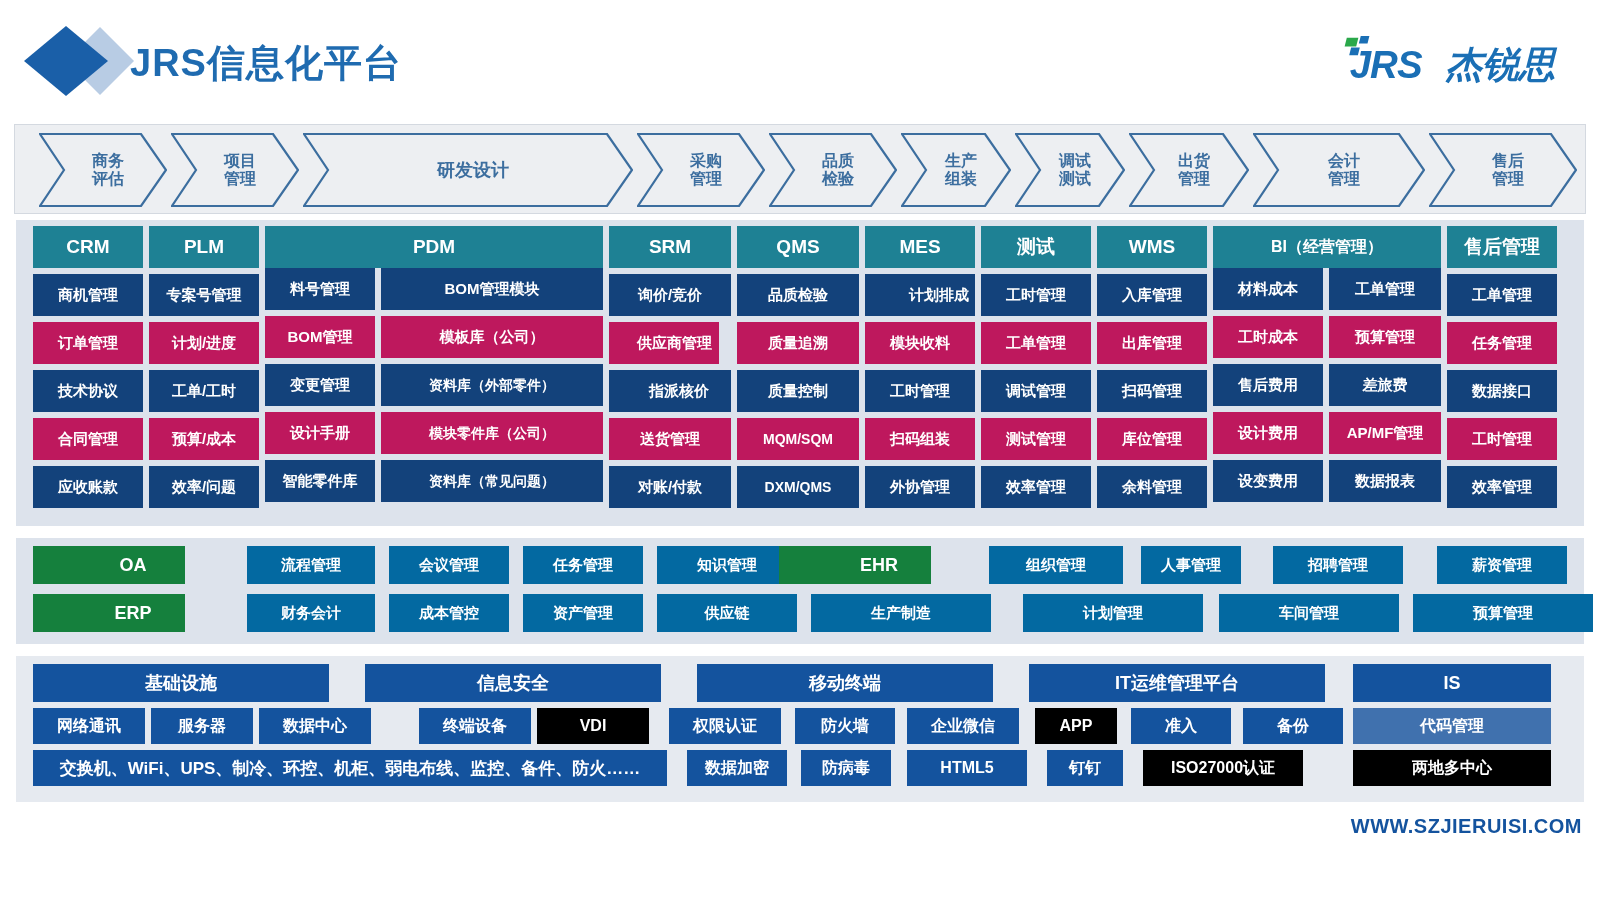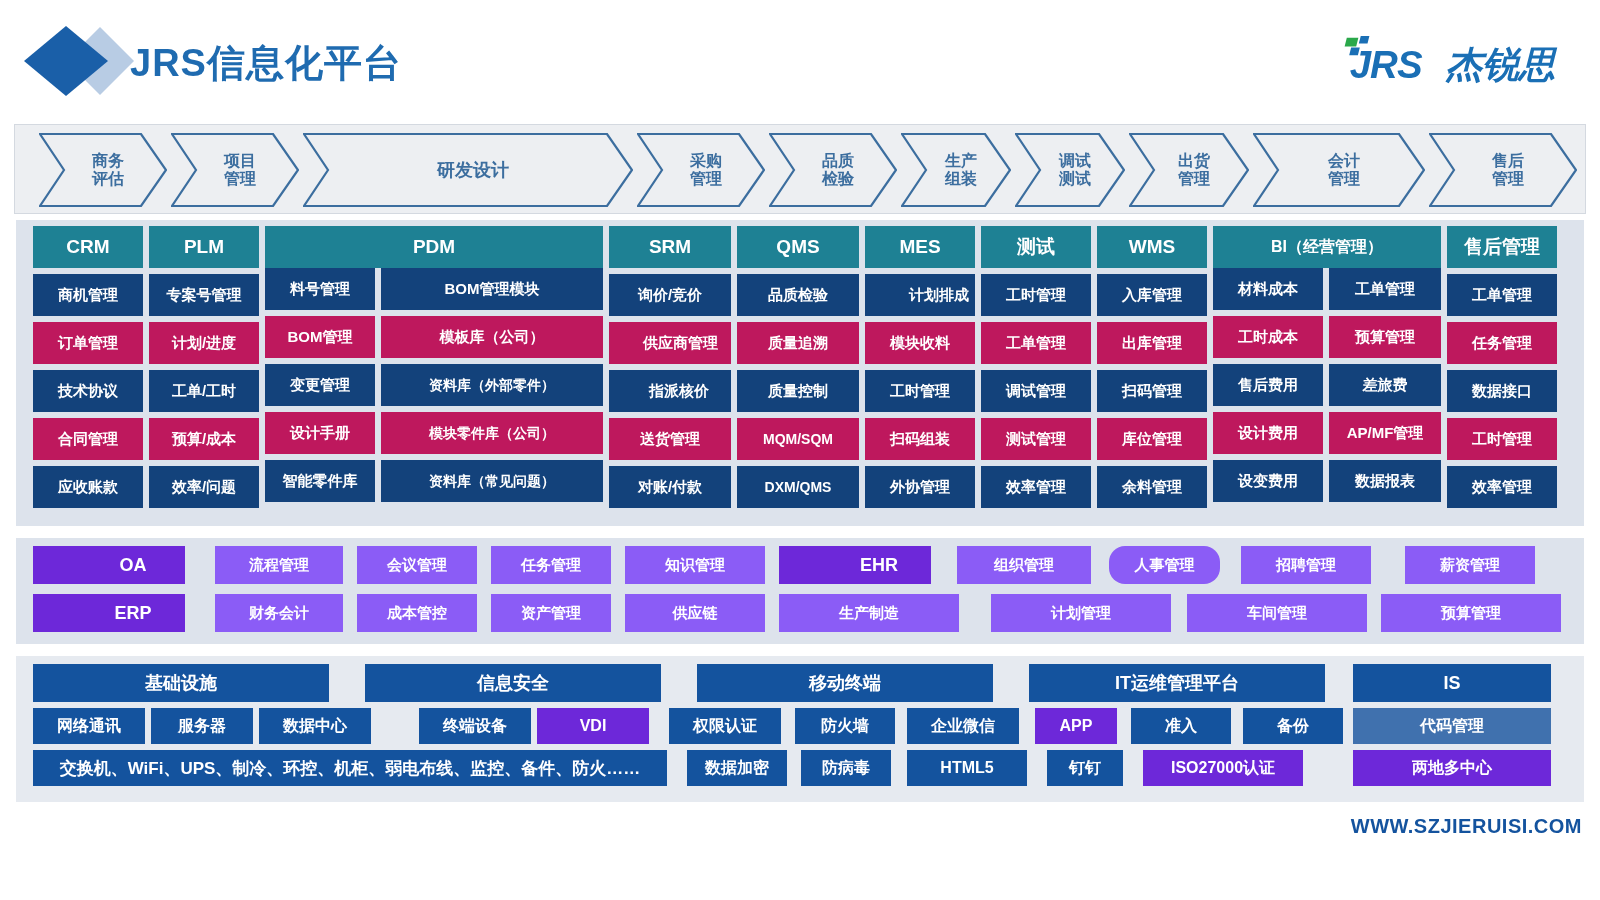--- a/index.html
+++ b/index.html
@@ -58,35 +58,35 @@
   
   .oa-panel{
     position:absolute;left:14px;top:536px;width:1572px;height:110px;
     background:#DDE3EC;border:2px solid #ffffff;box-sizing:border-box;
   }
   .oachip{
     position:absolute;
     display:flex;align-items:center;justify-content:center;
     color:#fff;font-weight:bold;box-sizing:border-box;text-align:center;
   }
-  .teal{background:#6d28d9;padding-left:48px;}
-  .steel{background:#8b5cf6;}
+  .teal{background:#15803d;padding-left:48px;}
+  .steel{background:#0369a1;margin-left:32px;}
 
   
   .infra-panel{
     position:absolute;left:14px;top:654px;width:1572px;height:150px;
     background:#E6EAF0;border:2px solid #ffffff;box-sizing:border-box;
   }
   .ichip{
     position:absolute;
     display:flex;align-items:center;justify-content:center;
     color:#fff;font-weight:bold;box-sizing:border-box;text-align:center;
   }
   .navy{background:#14539E;}
-  .grey{background:#6d28d9;}
+  .grey{background:#000000;}
   .bluegray{background:#4071AE;}
 
   .footer-url{
     position:absolute;right:18px;top:815px;
     font-size:20px;font-weight:bold;color:#14539E;letter-spacing:.5px;
   }
 </style>
 </head>
 <body>
 
@@ -230,21 +230,21 @@
           <div class="mcell dark" style="position: absolute; left: 116px; width: 222px; top: 0px; margin-top: 0px;">BOM管理模块</div>
           <div class="mcell light" style="position: absolute; left: 116px; width: 222px; top: 48px; margin-top: 0px;">模板库（公司）</div>
           <div class="mcell dark" style="position: absolute; left: 116px; width: 222px; top: 96px; margin-top: 0px; font-size: 14px;">资料库（外部零件）</div>
           <div class="mcell light" style="position: absolute; left: 116px; width: 222px; top: 144px; margin-top: 0px; font-size: 14px;">模块零件库（公司）</div>
           <div class="mcell dark" style="position: absolute; left: 116px; width: 222px; top: 192px; margin-top: 0px; font-size: 14px;">资料库（常见问题）</div>
         </div>
       </div>
       <div class="mcol" style="left: 593px; width: 122px;">
         <div class="mhead" style="width: 122px;">SRM</div>
         <div class="mcell dark" style="width: 122px;">询价/竞价</div>
-        <div class="mcell light" style="width: 122px; padding-left: 21px;">供应商管理</div>
+        <div class="mcell light" style="width: 110px; padding-left: 21px;">供应商管理</div>
         <div class="mcell dark" style="width: 122px; padding-left: 18px;">指派核价</div>
         <div class="mcell light" style="width: 122px;">送货管理</div>
         <div class="mcell dark" style="width: 122px;">对账/付款</div>
       </div>
       <div class="mcol" style="left: 721px; width: 122px;">
         <div class="mhead" style="width: 122px;">QMS</div>
         <div class="mcell dark" style="width: 122px;">品质检验</div>
         <div class="mcell light" style="width: 122px;">质量追溯</div>
         <div class="mcell dark" style="width: 122px;">质量控制</div>
         <div class="mcell light" style="width: 122px; font-size: 14px;">MQM/SQM</div>
@@ -300,21 +300,21 @@
     </div>
 
   <div class="oa-panel" id="oa-panel">
       <div class="oachip teal" style="left: 17px; width: 152px; top: 8px; height: 38px; font-size: 18px;">OA</div>
       <div class="oachip steel" style="left: 199px; width: 128px; top: 8px; height: 38px; font-size: 15px;">流程管理</div>
       <div class="oachip steel" style="left: 341px; width: 120px; top: 8px; height: 38px; font-size: 15px;">会议管理</div>
       <div class="oachip steel" style="left: 475px; width: 120px; top: 8px; height: 38px; font-size: 15px;">任务管理</div>
       <div class="oachip steel" style="left: 609px; width: 140px; top: 8px; height: 38px; font-size: 15px;">知识管理</div>
       <div class="oachip teal" style="left: 763px; width: 152px; top: 8px; height: 38px; font-size: 18px;">EHR</div>
       <div class="oachip steel" style="left: 941px; width: 134px; top: 8px; height: 38px; font-size: 15px;">组织管理</div>
-      <div class="oachip steel" style="left: 1093px; width: 111px; top: 8px; height: 38px; font-size: 15px; border-radius: 16px;">人事管理</div>
+      <div class="oachip steel" style="left: 1093px; width: 100px; top: 8px; height: 38px; font-size: 15px;">人事管理</div>
       <div class="oachip steel" style="left: 1225px; width: 130px; top: 8px; height: 38px; font-size: 15px;">招聘管理</div>
       <div class="oachip steel" style="left: 1389px; width: 130px; top: 8px; height: 38px; font-size: 15px;">薪资管理</div>
       <div class="oachip teal" style="left: 17px; width: 152px; top: 56px; height: 38px; font-size: 18px;">ERP</div>
       <div class="oachip steel" style="left: 199px; width: 128px; top: 56px; height: 38px; font-size: 15px;">财务会计</div>
       <div class="oachip steel" style="left: 341px; width: 120px; top: 56px; height: 38px; font-size: 15px;">成本管控</div>
       <div class="oachip steel" style="left: 475px; width: 120px; top: 56px; height: 38px; font-size: 15px;">资产管理</div>
       <div class="oachip steel" style="left: 609px; width: 140px; top: 56px; height: 38px; font-size: 15px;">供应链</div>
       <div class="oachip steel" style="left: 763px; width: 180px; top: 56px; height: 38px; font-size: 15px;">生产制造</div>
       <div class="oachip steel" style="left: 975px; width: 180px; top: 56px; height: 38px; font-size: 15px;">计划管理</div>
       <div class="oachip steel" style="left: 1171px; width: 180px; top: 56px; height: 38px; font-size: 15px;">车间管理</div>

